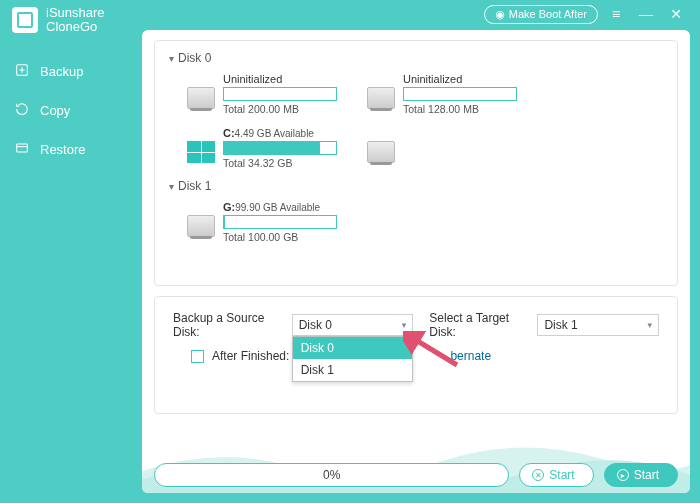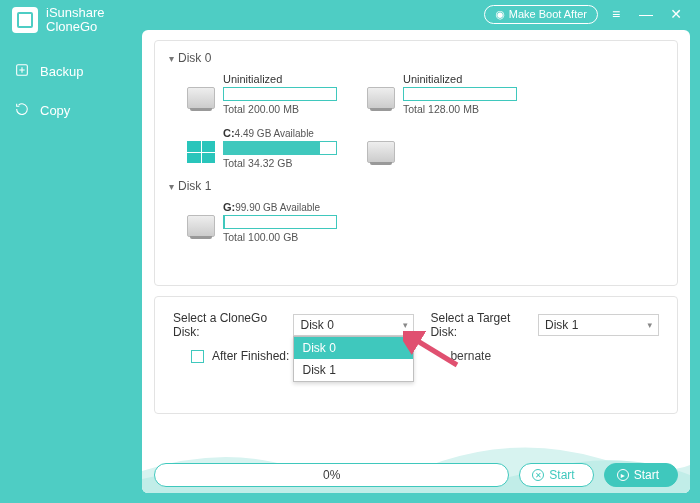--- a/index.html
+++ b/index.html
@@ -46,21 +46,21 @@
   .chk { width:13px; height:13px; border:1px solid #3fc8bd; display:inline-block;}
   .radio{ width:11px;height:11px;border:1px solid #888;border-radius:50%;display:inline-block;}
   .hills { position:absolute; bottom:0; left:0; right:0; height:56px; z-index:0; }
   .footer { position:absolute; bottom:6px; left:12px; right:12px; display:flex; align-items:center; gap:10px; z-index:2;}
   .progress { flex:1; height:24px; border:1px solid #3fc8bd; border-radius:12px; display:flex; align-items:center; justify-content:center; font-size:12px; color:#3a3a3a; background:#fff;}
   .btn { border-radius:12px; height:24px; padding:0 18px 0 12px; font-size:12px; display:flex; align-items:center; gap:5px; cursor:pointer;}
   .btn.cancel { border:1px solid #3fc8bd; color:#3fc8bd; background:#fff;}
   .btn.start { background:#3fc8bd; color:#fff; border:1px solid #3fc8bd;}
   .btn .circ{width:12px;height:12px;border:1px solid currentColor;border-radius:50%;display:flex;align-items:center;justify-content:center;font-size:8px;}
   .arrow-callout{position:absolute; z-index:10; pointer-events:none;}
-  .hiber{color:#404040;}
+  .hiber{color:#0369a1;}
 </style>
 </head>
 <body>
 
 <div class="titlebar">
   <div class="make-boot">
     <span>◉</span>
     <span>Make Boot After</span>
   </div>
   <div class="winbtn">
@@ -89,20 +89,27 @@
             <path d="M12 8v8M8 12h8"></path>
           </svg></span>
       <span>Backup</span>
     </div>
     <div class="nav-item">
       <span class="nav-icon"><svg viewBox="0 0 24 24">
             <path d="M4 12a8 8 0 1 0 3-6M4 4v4h4"></path>
           </svg></span>
       <span>Copy</span>
     </div>
+    <div class="nav-item">
+      <span class="nav-icon"><svg viewBox="0 0 24 24">
+            <rect x="4" y="6" width="16" height="12" rx="1"></rect>
+            <path d="M4 10h16"></path>
+          </svg></span>
+      <span>Restore</span>
+    </div>
   </div>
 
   <div class="content">
     <svg class="hills" viewBox="0 0 548 56" preserveAspectRatio="none">
       <path d="M0 56 L0 34 Q80 8 150 30 Q230 52 300 24 Q380 -2 460 22 Q520 40 548 28 L548 56 Z" fill="#d7f3f0"></path>
       <path d="M0 56 L0 42 Q100 18 200 40 Q300 60 400 32 Q480 12 548 38 L548 56 Z" fill="#c1ede8"></path>
     </svg>
 
     <div class="card top">
       <div class="disk-head">
@@ -162,21 +169,21 @@
                 <div class="fill" style="width:1%"></div>
               </div>
             <div class="vtotal">Total 100.00 GB</div>
           </div>
         </div>
       </div>
     </div>
 
     <div class="card controls">
       <div class="row">
-        <span class="sel-label">Select a CloneGo Disk:</span>
+        <span class="sel-label">Backup a Source Disk:</span>
         <div class="dropdown">
           <span>Disk 0</span>
           <span class="dd-arrow">▾</span>
           <div class="dd-list">
             <div class="dd-item sel">Disk 0</div>
             <div class="dd-item">Disk 1</div>
           </div>
         </div>
         <div style="flex:1"></div>
         <span class="sel-label">Select a Target Disk:</span>

